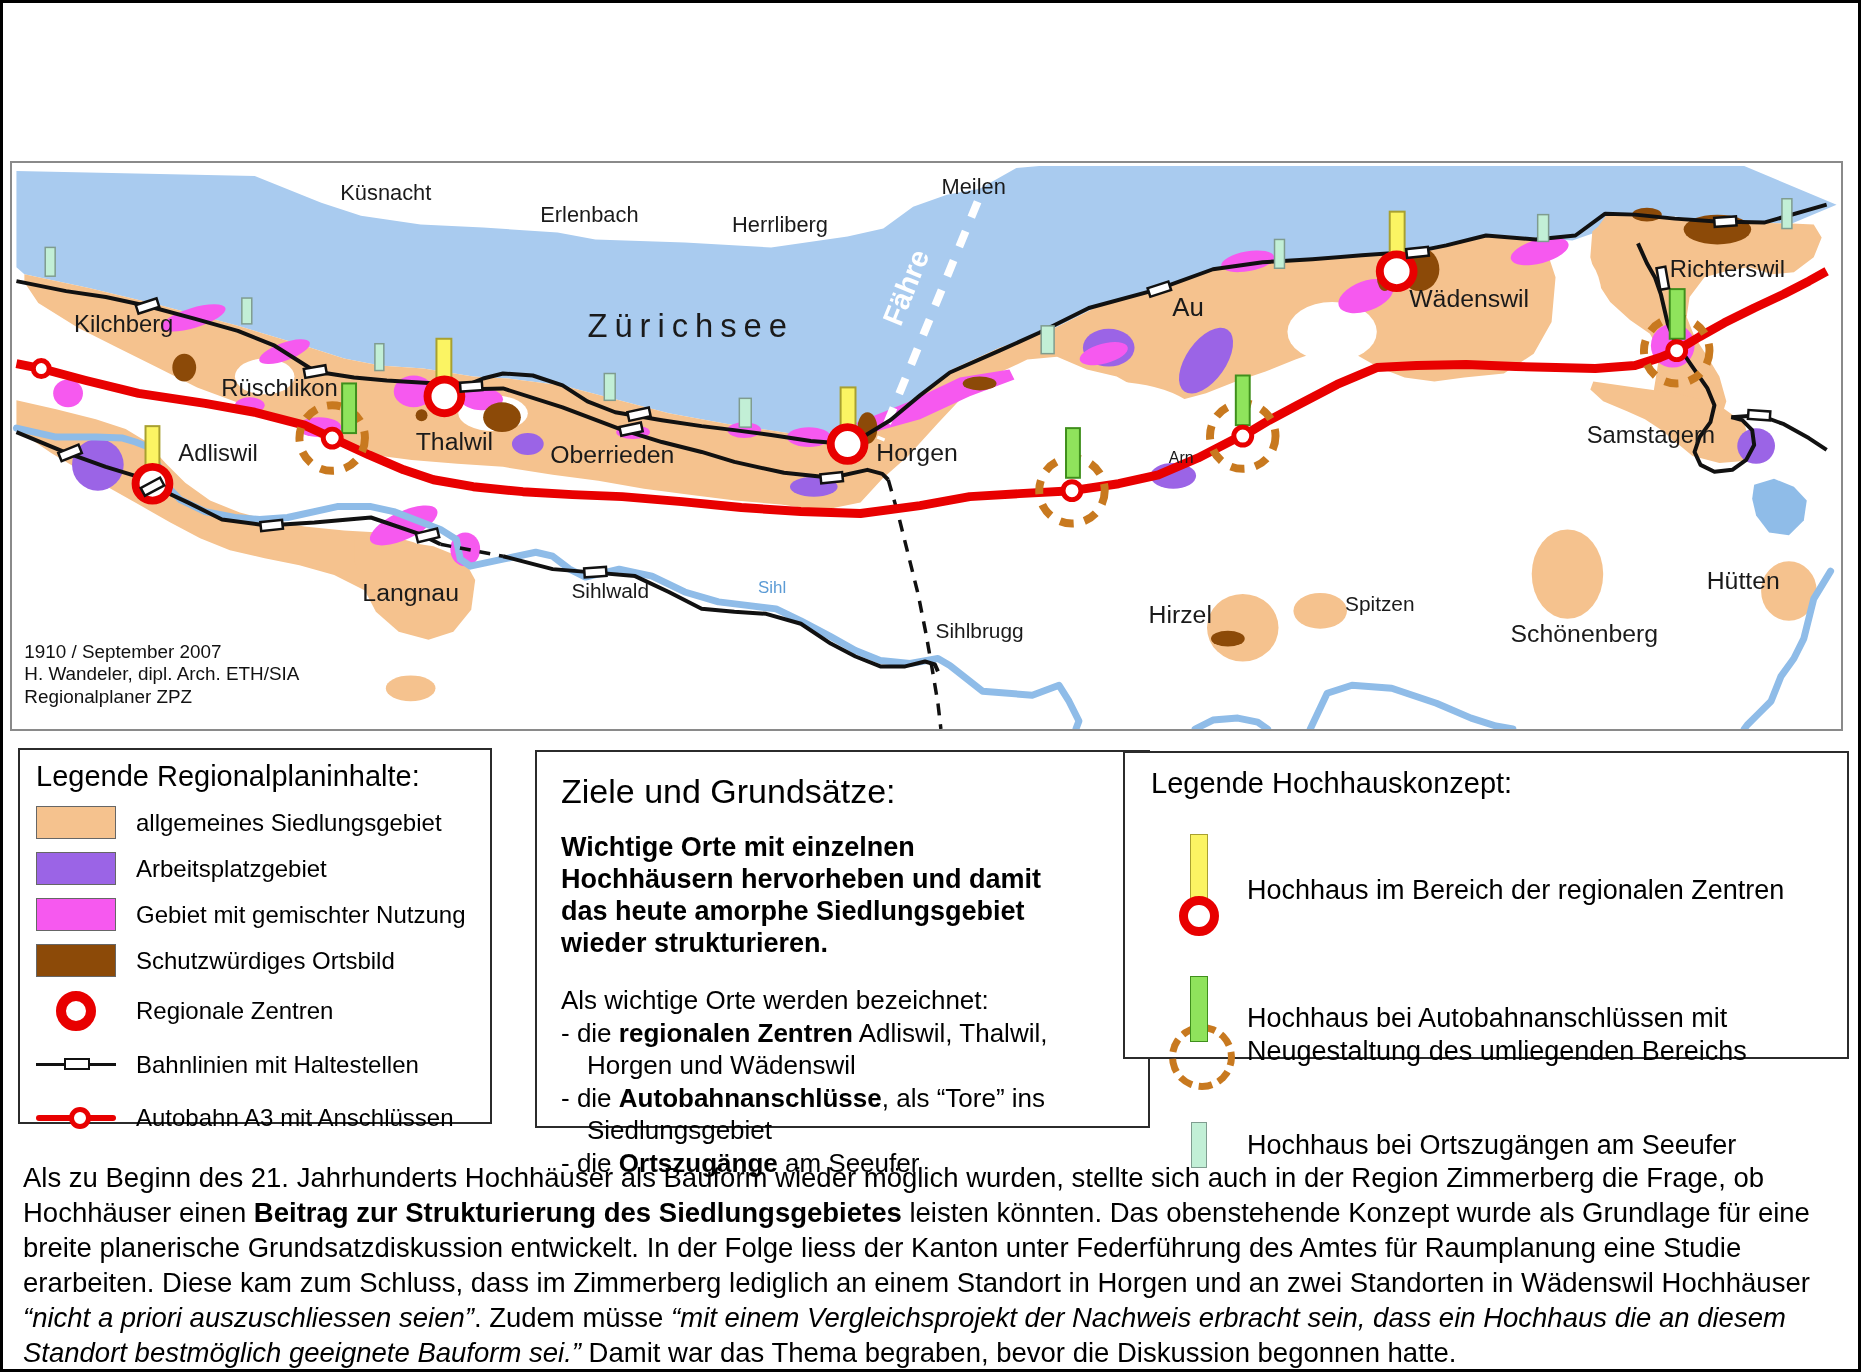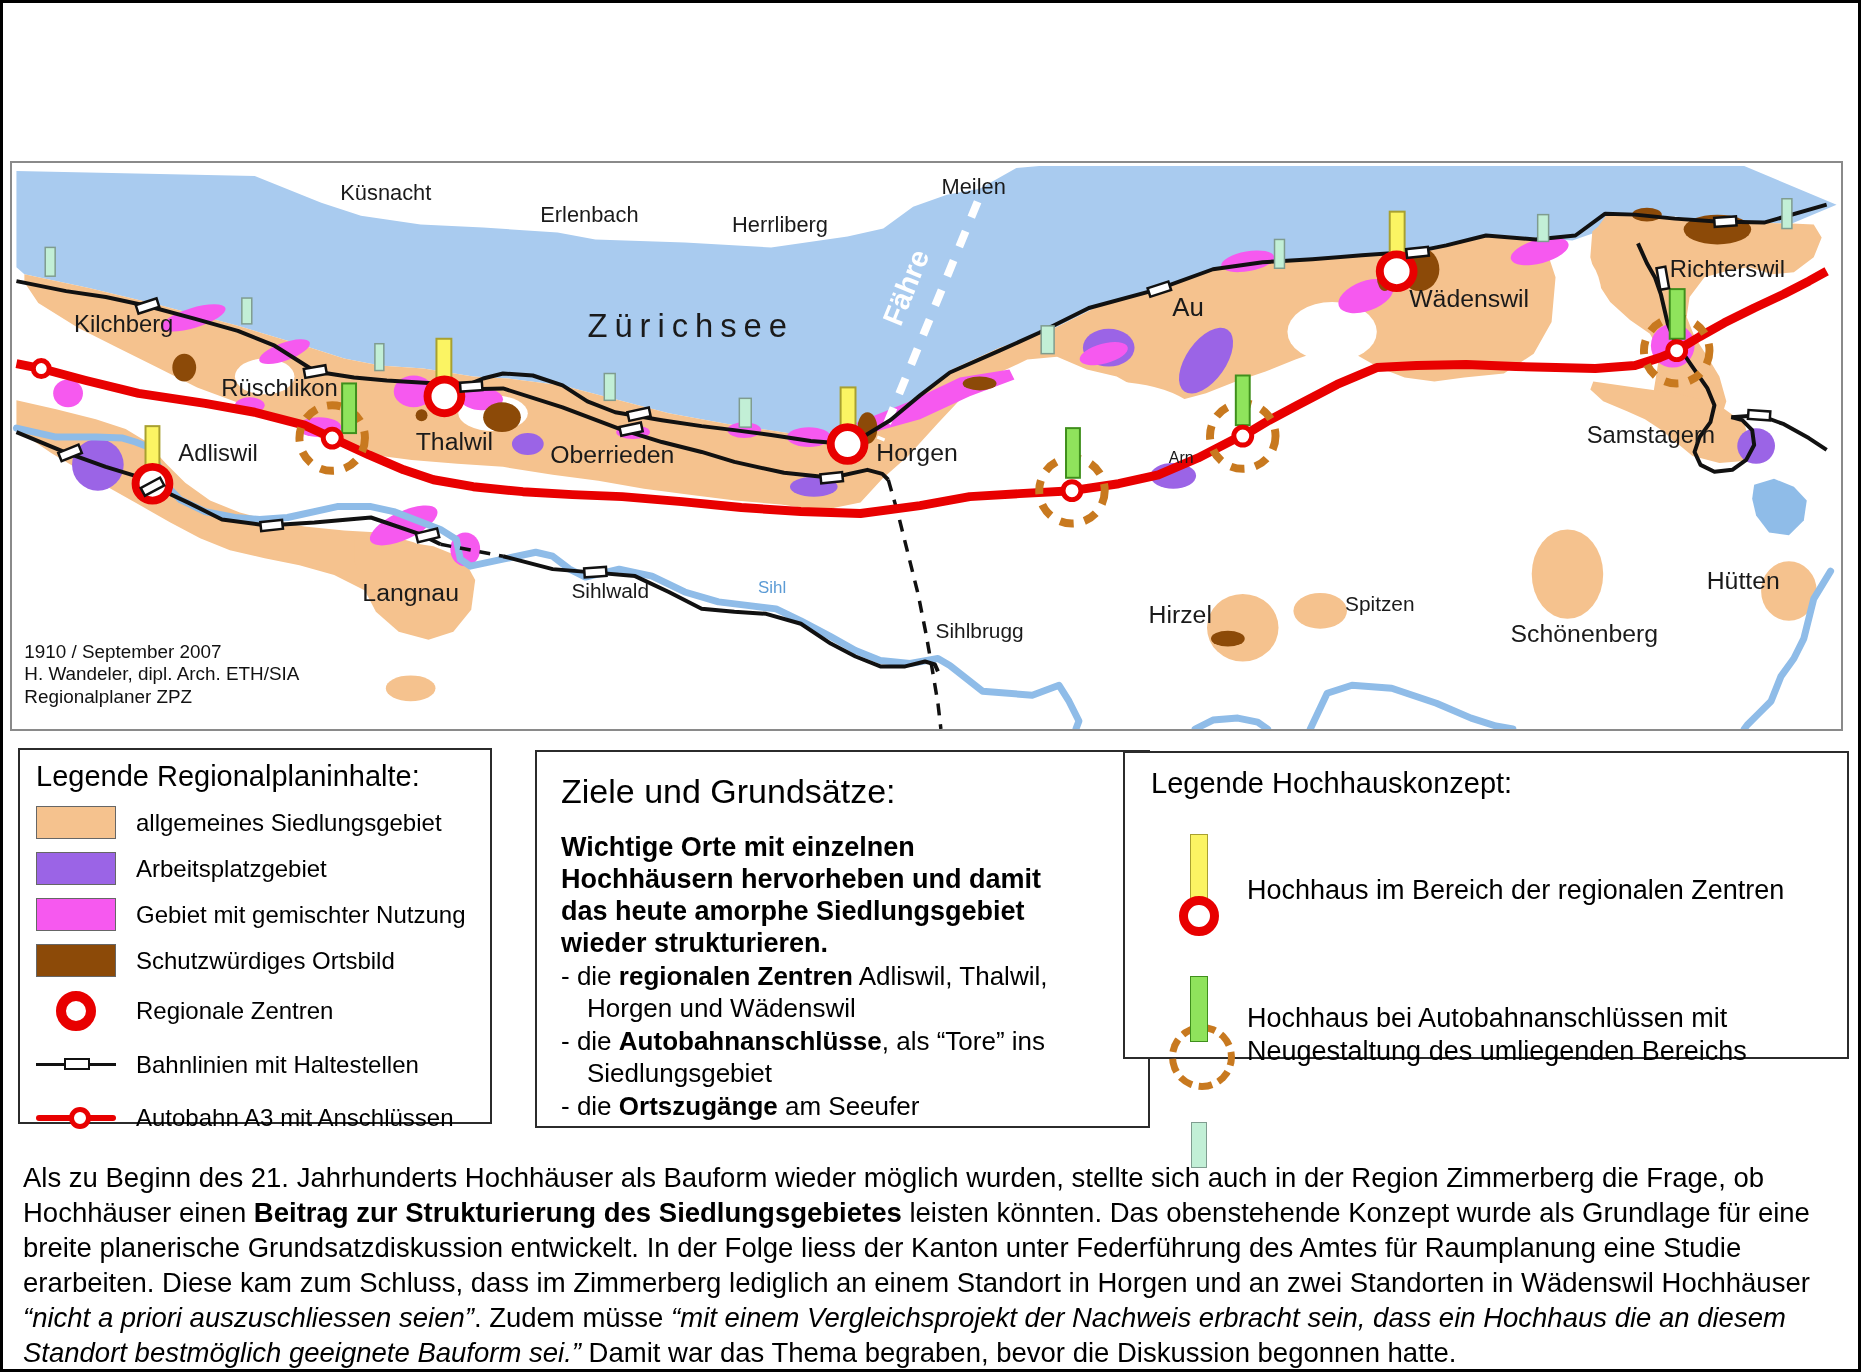--- a/index.html
+++ b/index.html
@@ -297,20 +297,21 @@
           <div class="ring"></div>
         </div>
       </div>
     <div class="lg-label">Autobahn A3 mit Anschlüssen</div>
   </div>
 </div>
 
 <div id="box-goals" class="box">
   <div class="box-title">Ziele und Grundsätze:</div>
   <div class="lead">Wichtige Orte mit einzelnen Hochhäusern hervorheben und damit das heute amorphe Siedlungsgebiet wieder strukturieren.</div>
+  <div class="intro">Als wichtige Orte werden bezeichnet:</div>
   <div class="bullet"><span>-  die </span><b>regionalen Zentren</b><span> Adliswil, Thalwil, Horgen und Wädenswil</span></div>
   <div class="bullet"><span>-  die </span><b>Autobahnanschlüsse</b><span>, als “Tore” ins Siedlungsgebiet</span></div>
   <div class="bullet"><span>-  die </span><b>Ortszugänge</b><span> am Seeufer</span></div>
 </div>
 
 <div id="box-concept" class="box">
   <div class="box-title">Legende Hochhauskonzept:</div>
   <div class="cc-row" style="margin-top:34px">
     <div class="cc-sym">
         <div class="sym-tower-center">
@@ -326,16 +327,17 @@
           <div class="circ"></div>
           <div class="bar"></div>
         </div>
       </div>
     <div class="cc-label" style="max-width:560px">Hochhaus bei Autobahnanschlüssen mit Neugestaltung des umliegenden Bereichs</div>
   </div>
   <div class="cc-row" style="margin-top:28px">
     <div class="cc-sym">
         <div class="sym-tower-shore"></div>
       </div>
+    <div class="cc-label">Hochhaus bei Ortszugängen am Seeufer</div>
   </div>
 </div>
 
 <div id="footer-text"><span>Als zu Beginn des 21. Jahrhunderts Hochhäuser als Bauform wieder möglich wurden, stellte sich auch in der Region Zimmerberg die Frage, ob Hochhäuser einen </span><b>Beitrag zur Strukturierung des Siedlungsgebietes</b><span> leisten könnten. Das obenstehende Konzept wurde als Grundlage für eine breite planerische Grundsatzdiskussion entwickelt. In der Folge liess der Kanton unter Federführung des Amtes für Raumplanung eine Studie erarbeiten. Diese kam zum Schluss, dass im Zimmerberg lediglich an einem Standort in Horgen und an zwei Standorten in Wädenswil Hochhäuser </span><i>“nicht a priori auszuschliessen seien”</i><span>. Zudem müsse </span><i>“mit einem Vergleichsprojekt der Nachweis erbracht sein, dass ein Hochhaus die an diesem Standort bestmöglich geeignete Bauform sei.”</i><span> Damit war das Thema begraben, bevor die Diskussion begonnen hatte.</span></div>
 
 </body></html>

